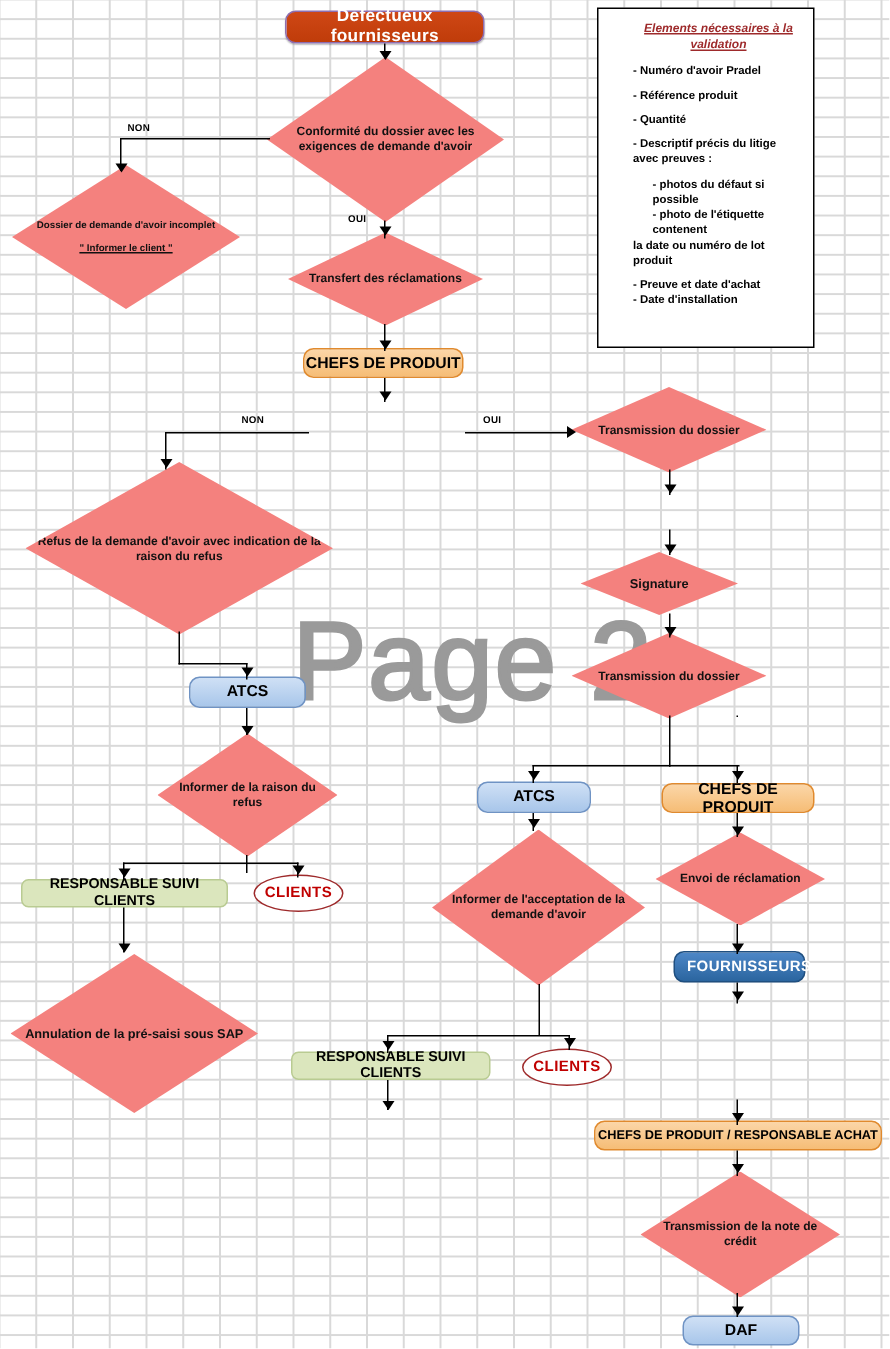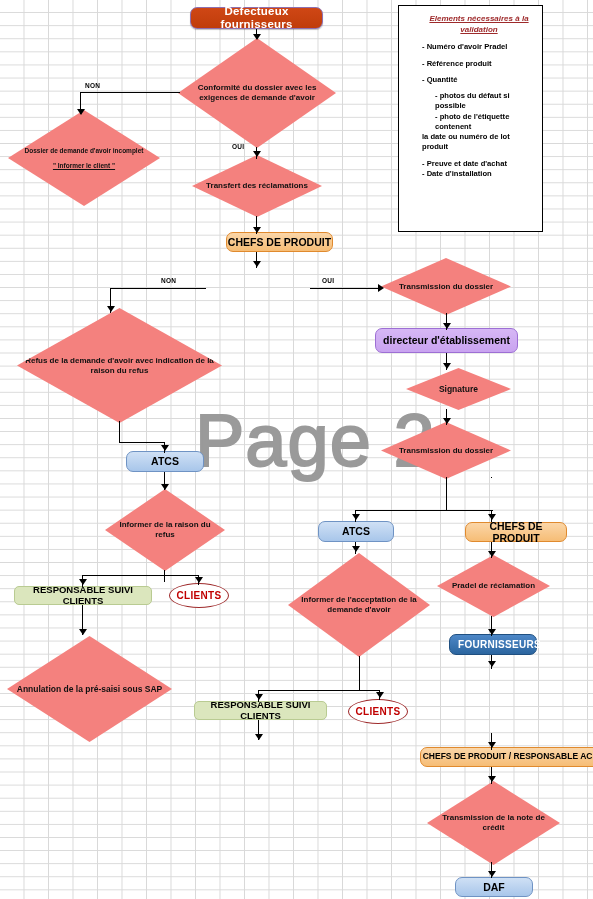--- a/index.html
+++ b/index.html
@@ -59,21 +59,20 @@
     color:#fff;
     font-size:11.5px;
     letter-spacing:.2px;
     box-shadow:0 1px 1px rgba(0,0,0,.25);
   }
   .orange{
     background:linear-gradient(#fbd6a8,#f6bd76);
     border:1px solid #e08a2e;
     color:#000;
     font-size:10.5px;
-    margin-left:24px;
   }
   .purple{
     background:linear-gradient(#d6b7f5,#c9a3f0);
     border:1px solid #9d6fd4;
     color:#000;
     font-size:10.5px;
   }
   .bluelight{
     background:linear-gradient(#cfe0f5,#a8c6ea);
     border:1px solid #6f93c4;
@@ -165,20 +164,21 @@
 <div id="canvas">
 
   <div id="watermark">Page 2</div>
 
   <div id="infobox">
     <div class="ib-title">Elements nécessaires à la validation</div>
     <ul>
       <li>- Numéro d'avoir Pradel</li>
       <li>- Référence produit</li>
       <li>- Quantité</li>
+      <li>- Descriptif précis du litige avec preuves :</li>
       <li class="sub tight">- photos du défaut si possible</li>
       <li class="sub tight">- photo de l'étiquette contenent</li>
       <li class="tight" style="margin-bottom:6px">la date ou                    numéro de lot produit</li>
       <li class="tight">- Preuve et date d'achat</li>
       <li>- Date d'installation</li>
     </ul>
   </div>
 
   <div class="node diamond" style="left:178px;top:38px;width:158px;height:110px;font-size:8px;">
     <span class="txt">Conformité du dossier avec les exigences de demande d'avoir</span>
@@ -195,23 +195,22 @@
     <span class="txt">Transfert des réclamations</span>
   </div>
 
   <div class="node rbox orange" style="left:202px;top:232px;width:107px;height:20px;">CHEFS DE PRODUIT</div>
 
 
   <div class="node diamond" style="left:381px;top:258px;width:130px;height:57px;font-size:8px;">
     <span class="txt">Transmission du dossier</span>
   </div>
 
-  <div class="node rbox purple" style="left:375px;top:328px;width:143px;height:25px;">directeur d'établissement</div>
-
-  <div class="node diamond" style="left:406px;top:368px;width:105px;height:42px;font-size:8.5px;">
+
+  <div class="node diamond" style="left:387px;top:368px;width:105px;height:42px;font-size:8.5px;">
     <span class="txt">Signature</span>
   </div>
 
   <div class="node diamond" style="left:381px;top:422px;width:130px;height:57px;font-size:8px;">
     <span class="txt">Transmission du dossier</span>
   </div>
 
   <div class="node diamond" style="left:17px;top:308px;width:205px;height:115px;font-size:8px;">
     <span class="txt">Refus de la demande d'avoir avec indication de la  raison  du refus</span>
   </div>
@@ -237,21 +236,21 @@
   </div>
 
   <div class="node rbox green" style="left:194px;top:701px;width:133px;height:19px;">RESPONSABLE SUIVI CLIENTS</div>
 
   <div class="node oval" style="left:348px;top:699px;width:60px;height:25px;">CLIENTS</div>
 
 
   <div class="node rbox orange" style="left:441px;top:522px;width:102px;height:20px;">CHEFS DE PRODUIT</div>
 
   <div class="node diamond" style="left:437px;top:555px;width:113px;height:62px;font-size:8px;">
-    <span class="txt">Pradel de réclamation</span>
+    <span class="txt">Envoi de réclamation</span>
   </div>
 
   <div class="node rbox bluedark" style="left:449px;top:634px;width:88px;height:21px;">FOURNISSEURS</div>
 
 
   <div class="node diamond" style="left:427px;top:781px;width:133px;height:84px;font-size:8px;">
     <span class="txt">Transmission de la note de crédit</span>
   </div>
 
   <div class="node rbox orange" style="left:396px;top:747px;width:192px;height:20px;font-size:8.5px;">CHEFS DE PRODUIT / RESPONSABLE ACHAT</div>

